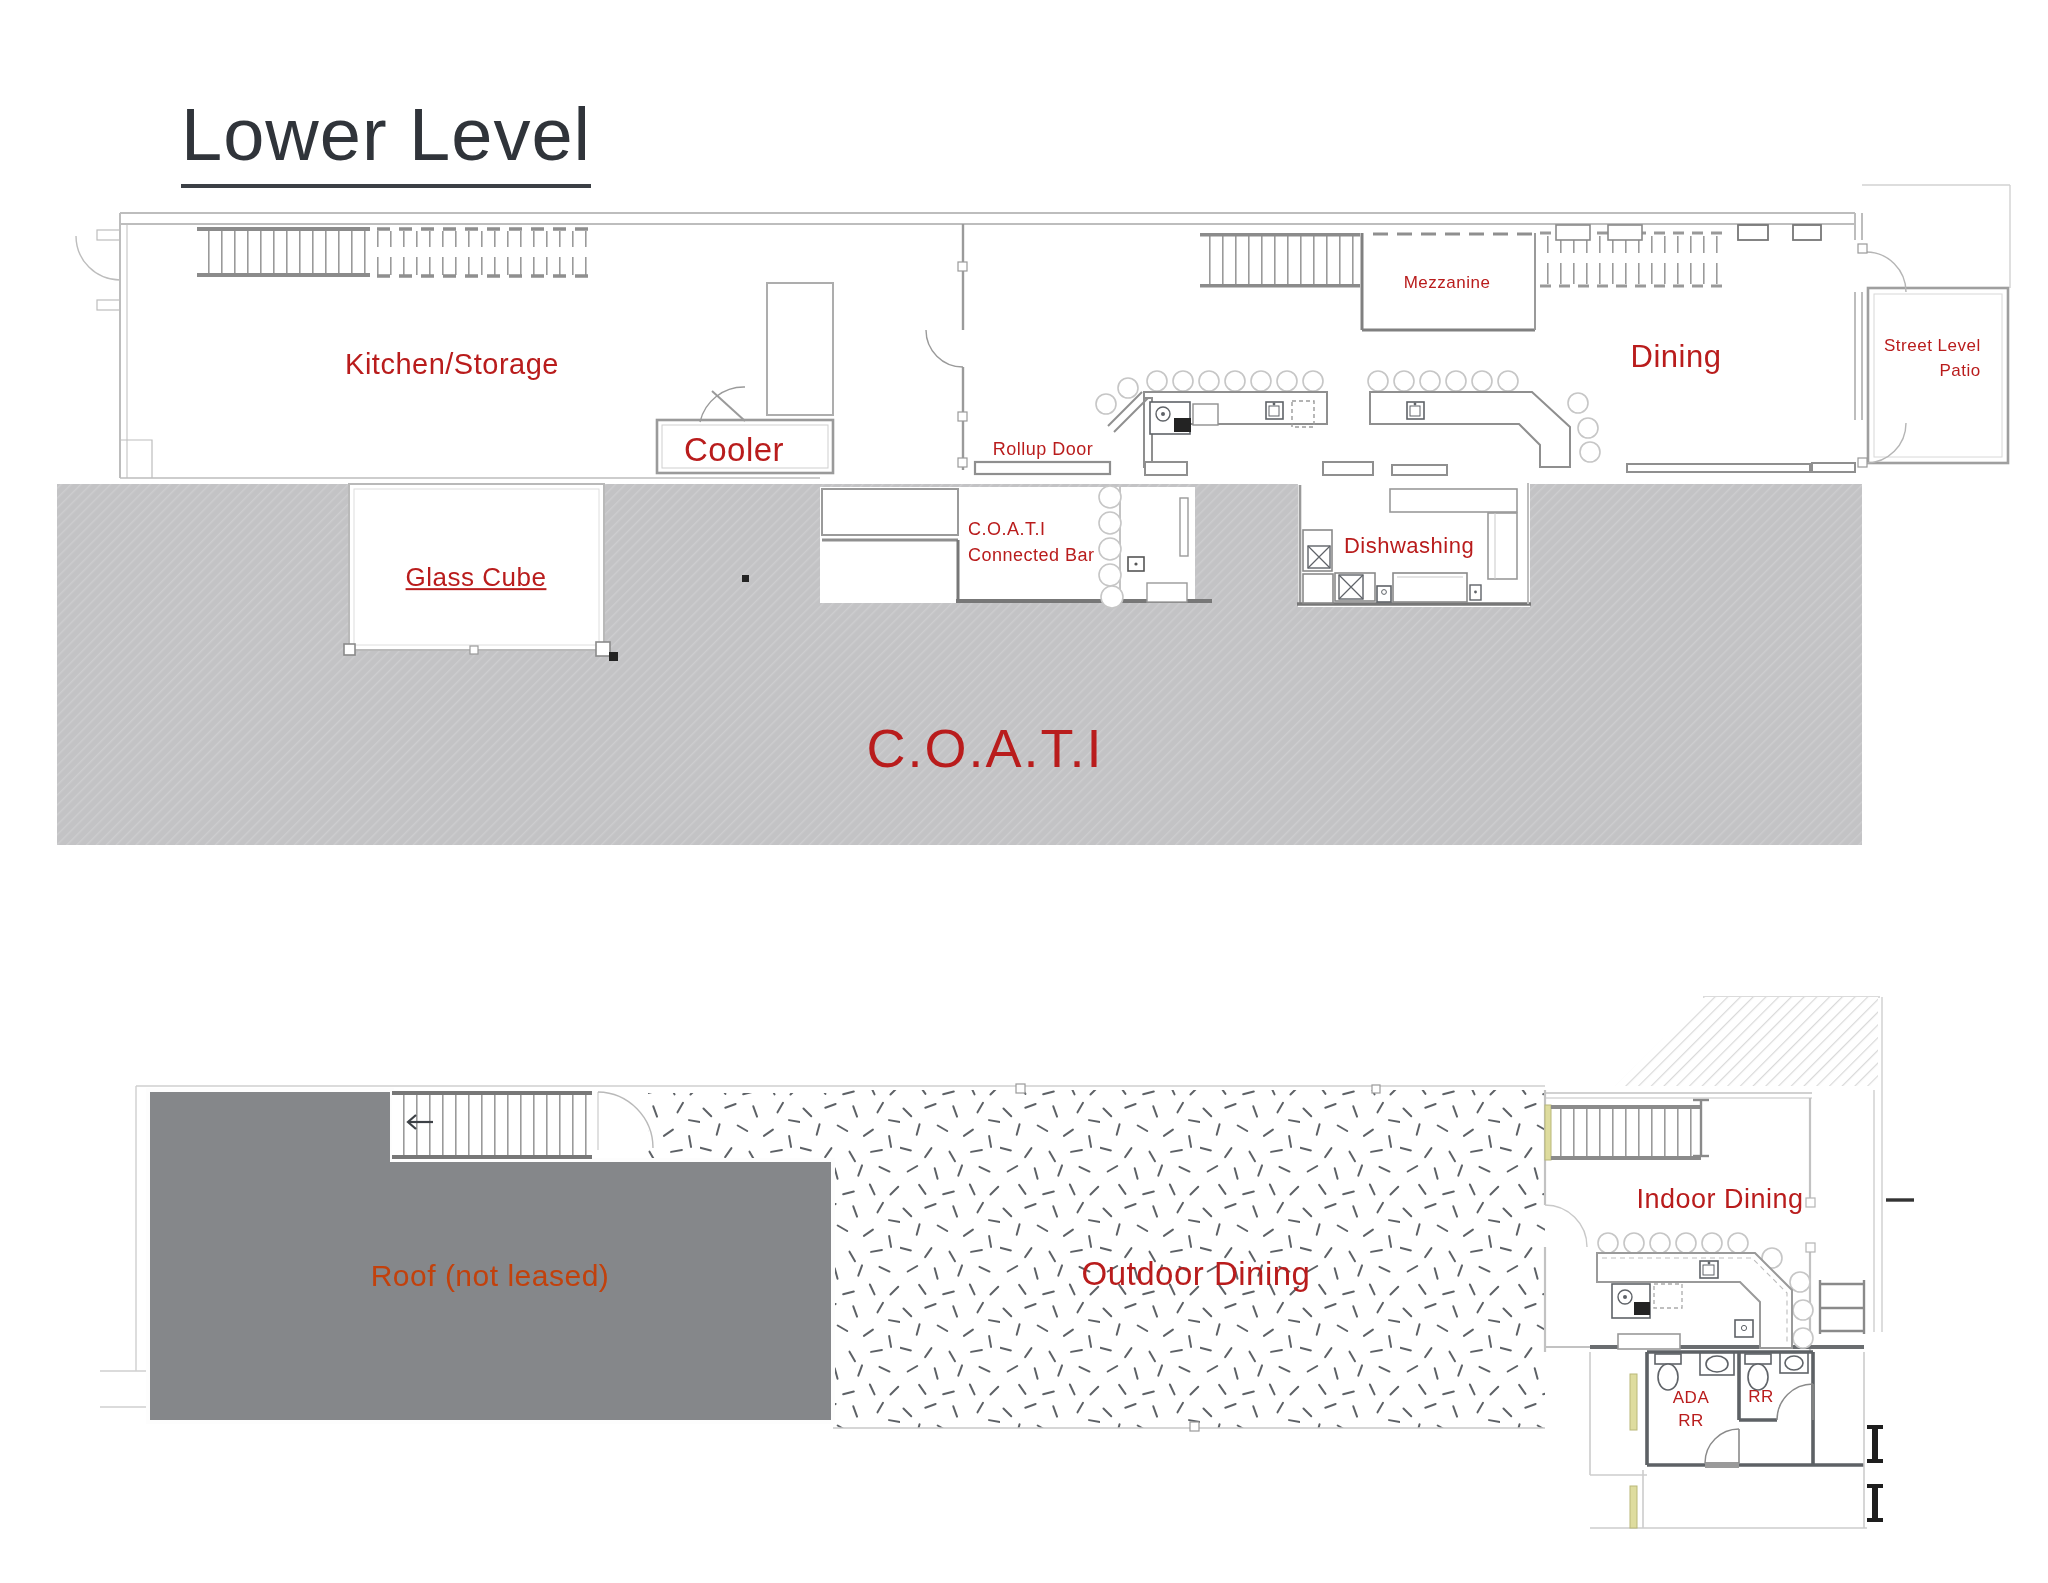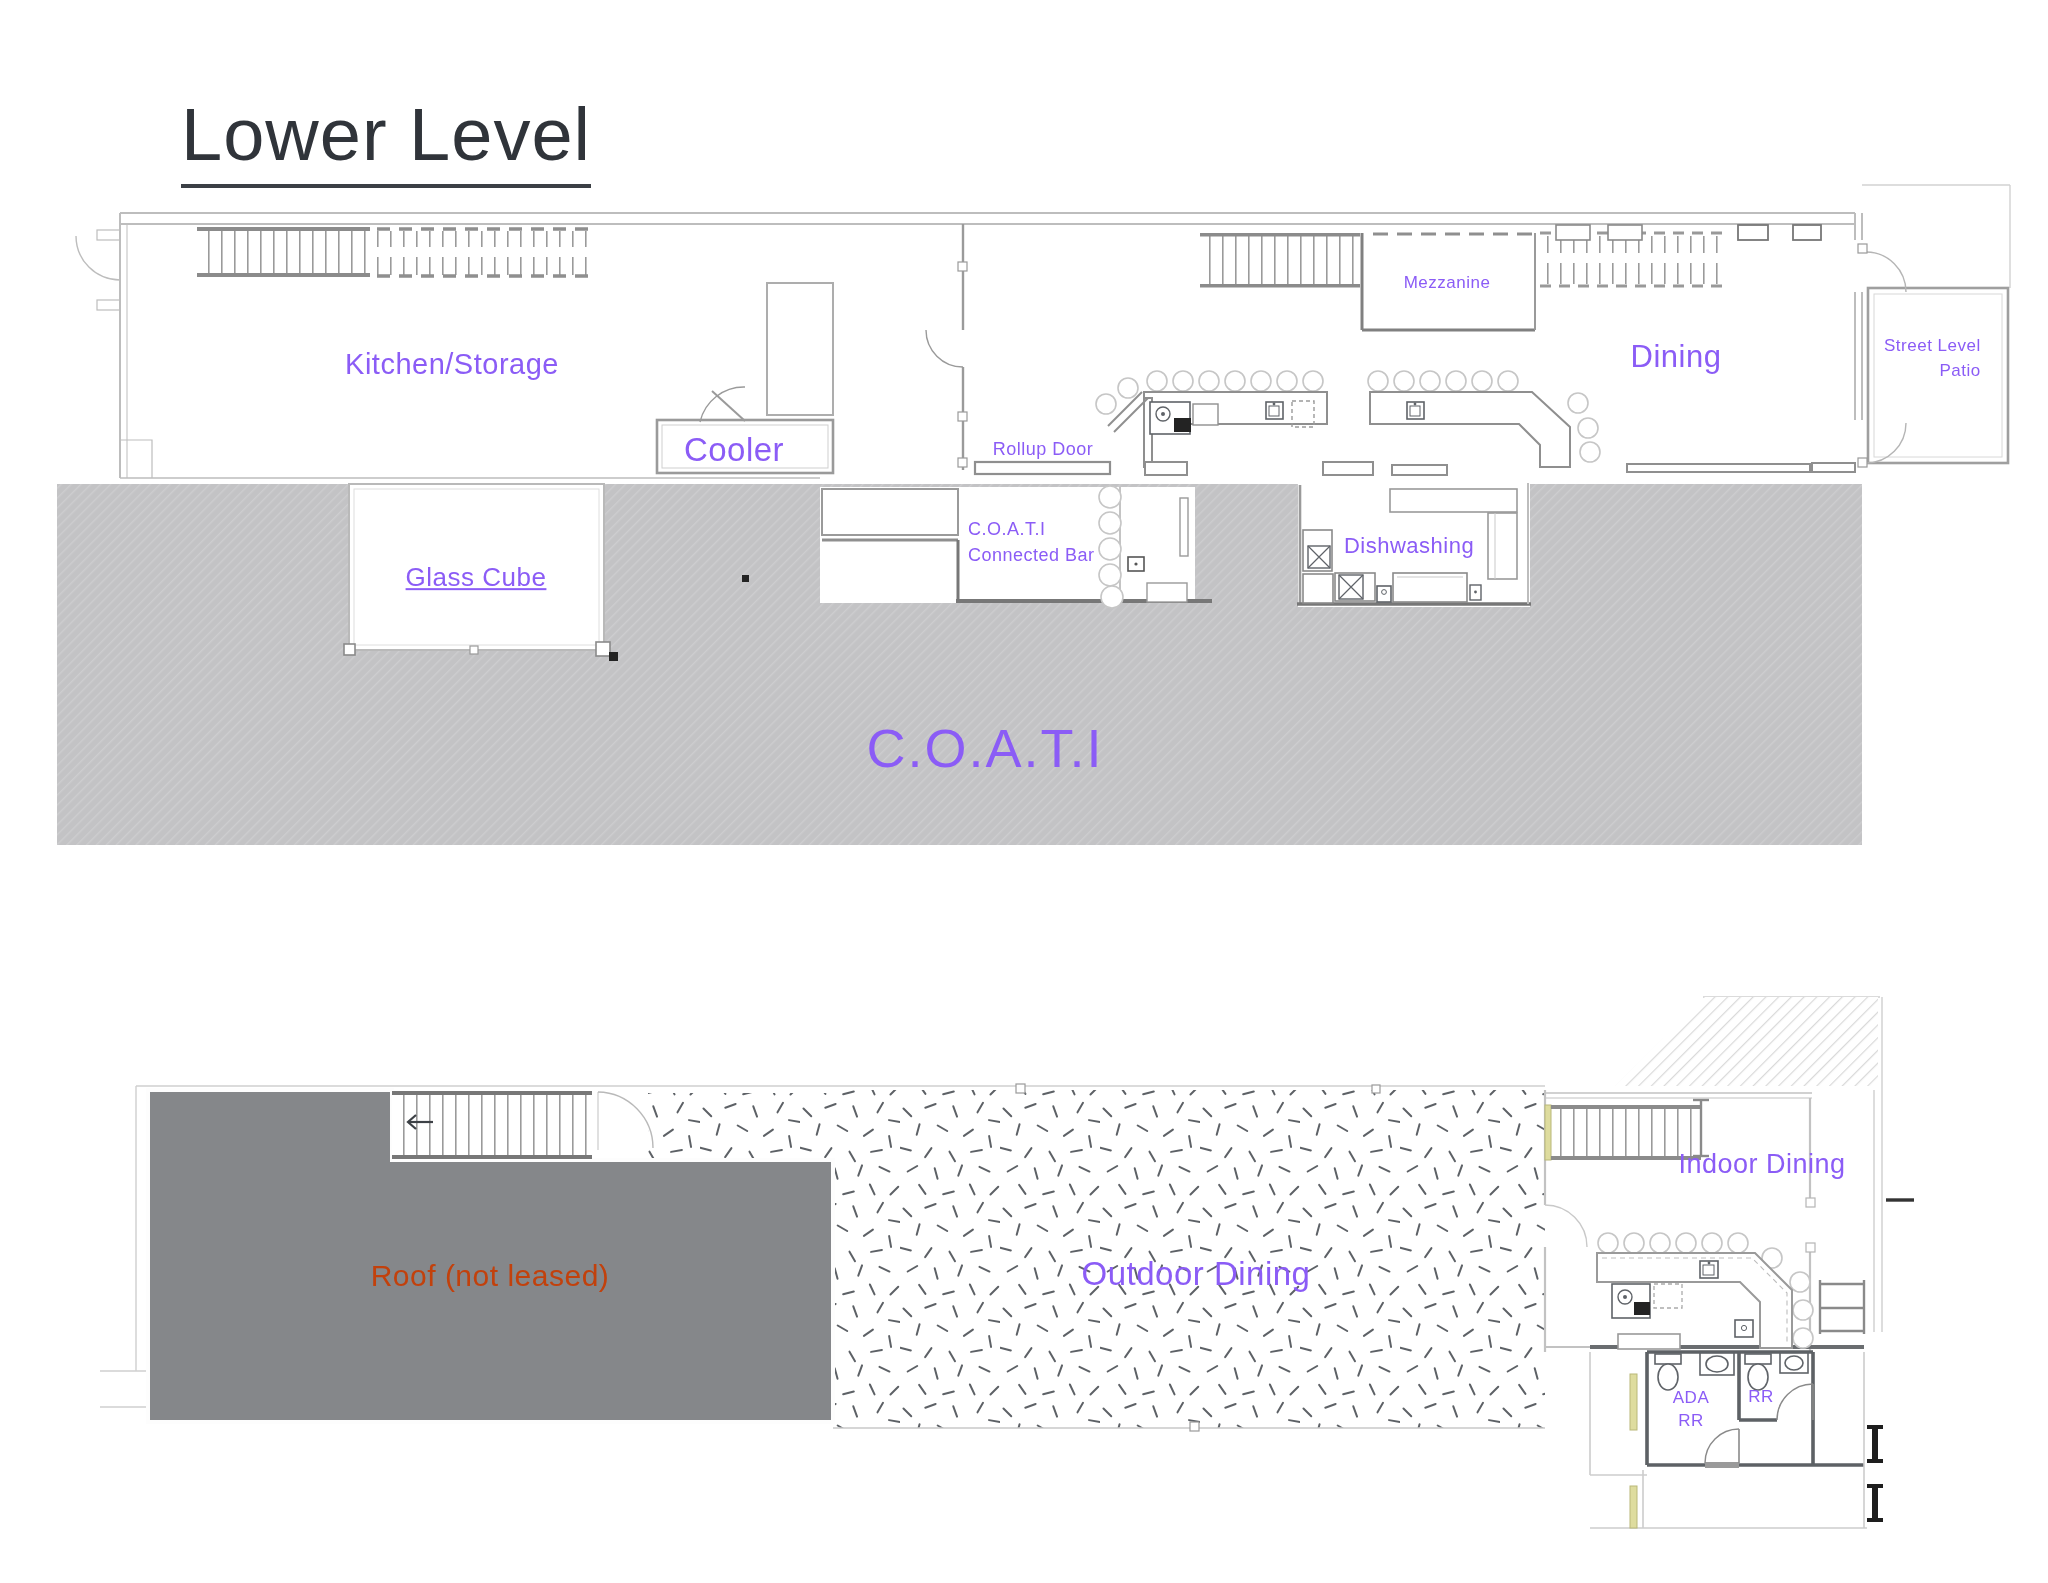--- a/index.html
+++ b/index.html
@@ -1,19 +1,19 @@
 <!DOCTYPE html>
 <html><head>
 <meta charset="utf-8">
 <style>
   html,body{margin:0;padding:0;background:#fff;}
   #canvas{position:relative;width:2048px;height:1583px;background:#fff;overflow:hidden;
           font-family:"Liberation Sans",sans-serif;}
   svg{position:absolute;left:0;top:0;}
-  .lbl{position:absolute;color:#8b5cf6;white-space:nowrap;letter-spacing:.5px;line-height:1.45;}
+  .lbl{position:absolute;color:#b91c1c;white-space:nowrap;letter-spacing:.5px;line-height:1.45;}
   .ctr{transform:translate(-50%,-50%);text-align:center;}
   .title{position:absolute;font-size:74px;color:#30343a;letter-spacing:1px;line-height:1;
          padding-bottom:12px;border-bottom:4px solid #3b3f45;white-space:nowrap;}
 </style>
 </head>
 <body>
 
 <div id="canvas">
 
 <svg width="2048" height="1583" viewBox="0 0 2048 1583">
@@ -440,20 +440,20 @@
 <div class="lbl ctr" style="left:1676px;top:357px;font-size:31px;">Dining</div>
 <div class="lbl" style="left:1884px;top:334px;font-size:17px;text-align:right;">
   <span>Street Level</span><br>
   <span>Patio</span>
 </div>
 <div class="lbl ctr" style="left:985px;top:748px;font-size:54px;letter-spacing:2px;">C.O.A.T.I</div>
 
 
 <div class="lbl ctr" style="left:490px;top:1276px;font-size:30px;color:#c2410c;">Roof (not leased)</div>
 <div class="lbl ctr" style="left:1196px;top:1274px;font-size:33px;">Outdoor Dining</div>
-<div class="lbl ctr" style="left:1720px;top:1165px;font-size:27px;margin-left:42px;">Indoor Dining</div>
+<div class="lbl ctr" style="left:1720px;top:1200px;font-size:27px;">Indoor Dining</div>
 <div class="lbl ctr" style="left:1691px;top:1410px;font-size:17px;line-height:1.35;">
   <span>ADA</span><br>
   <span>RR</span>
 </div>
 <div class="lbl ctr" style="left:1761px;top:1397px;font-size:17px;">RR</div>
 
 </div>
 
 </body></html>

